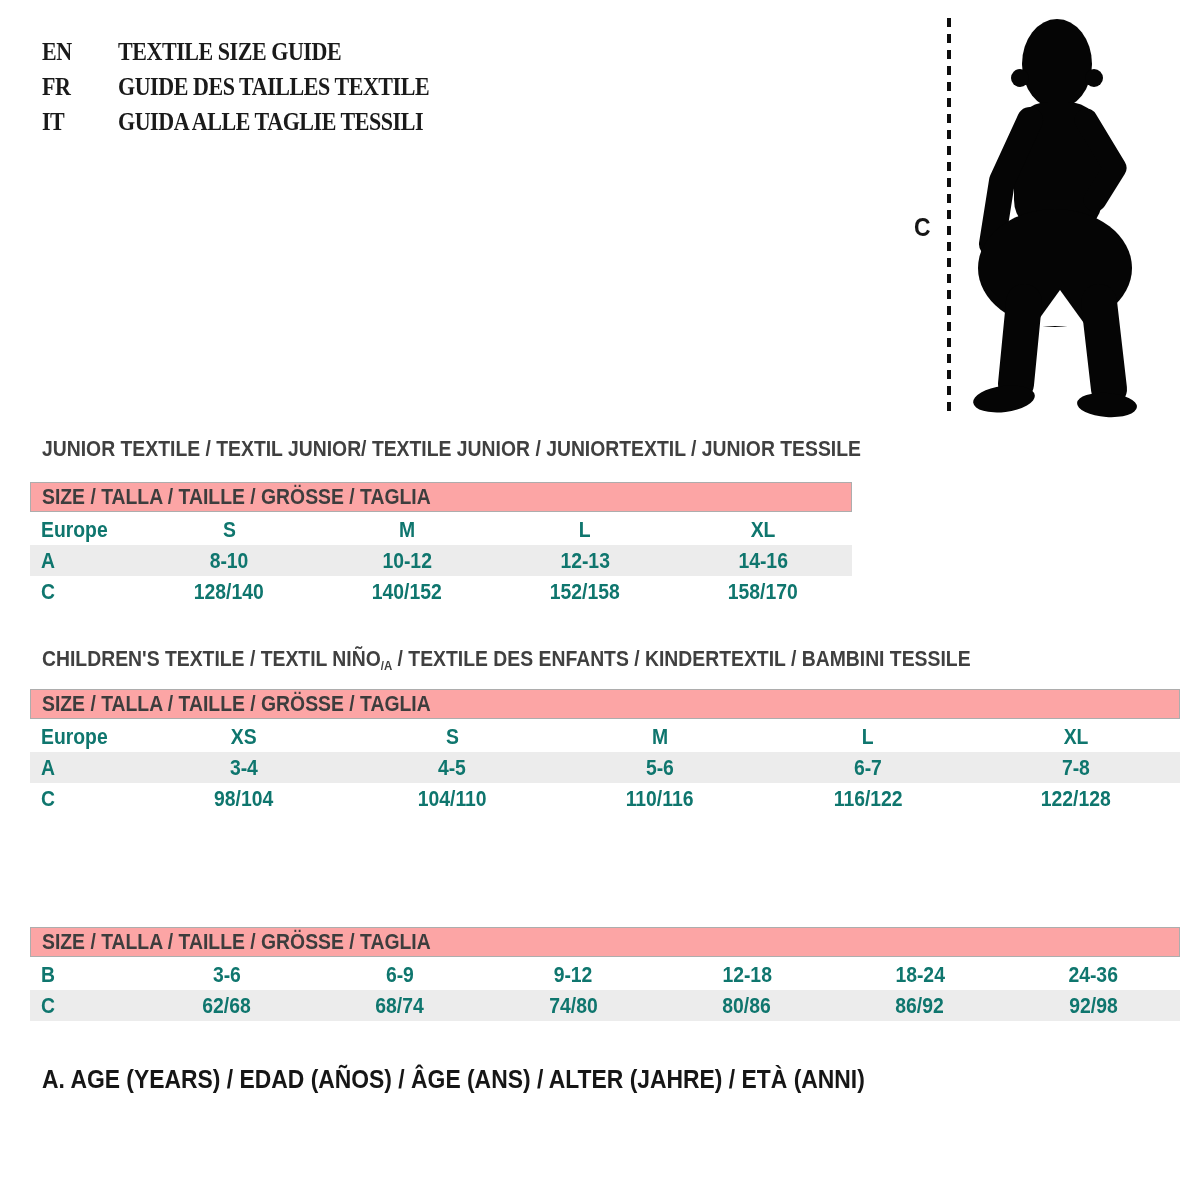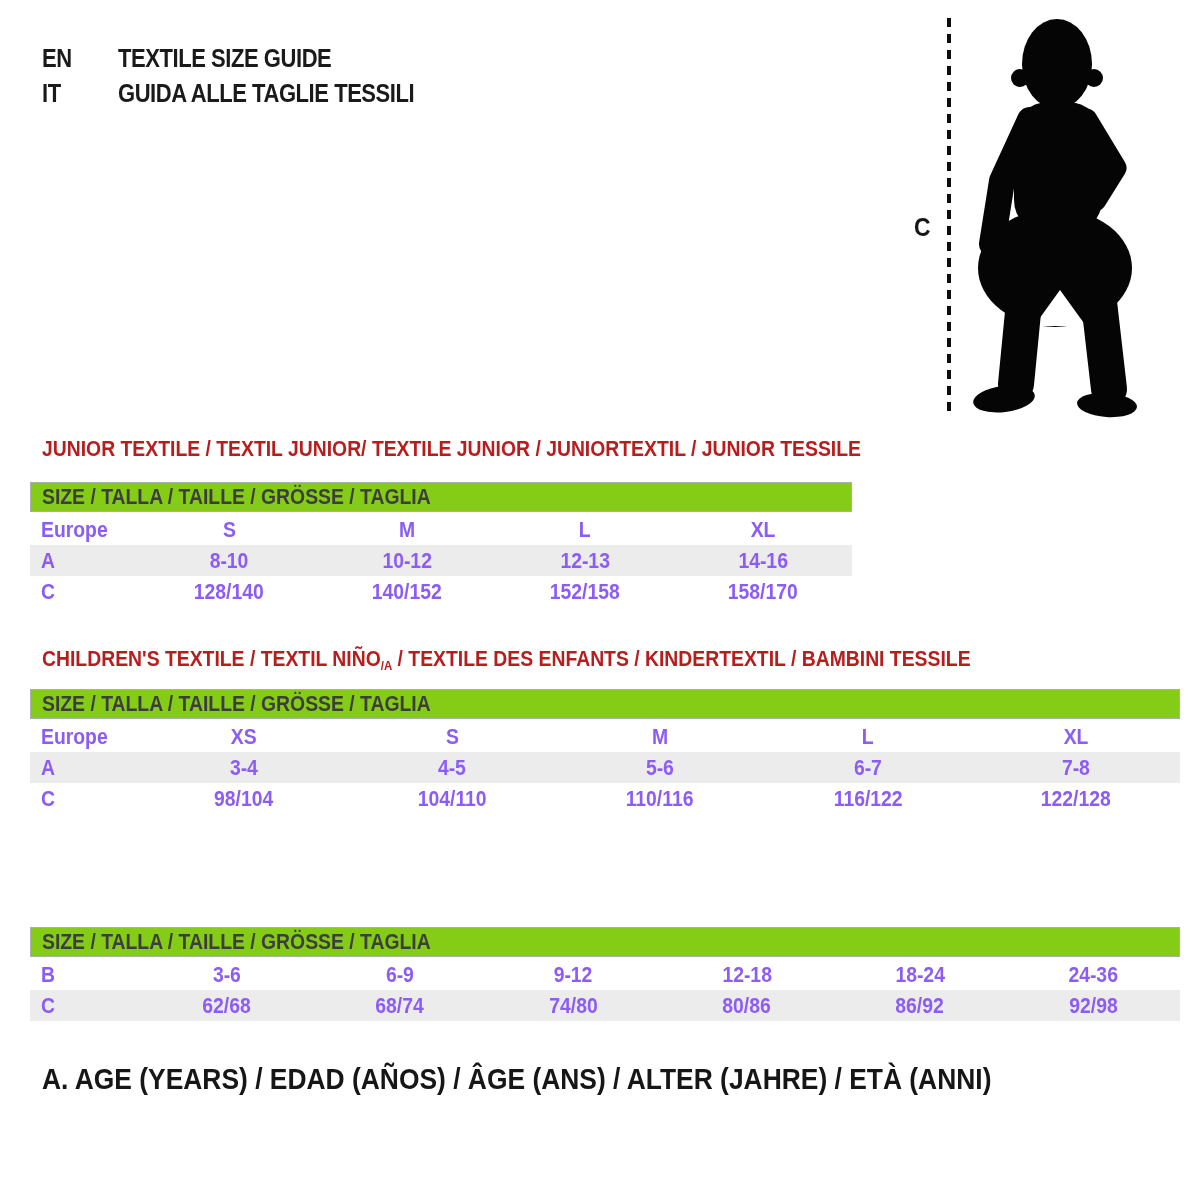--- a/index.html
+++ b/index.html
@@ -6,64 +6,68 @@
   body{
     width:1200px;height:1200px;position:relative;background:#ffffff;
     font-family:"Liberation Sans","DejaVu Sans",sans-serif;
     font-weight:700;color:#1a1a1a;overflow:hidden;
   }
   .cx{display:inline-block;transform:scaleX(0.88);transform-origin:0 50%;white-space:nowrap;}
   .cxc{display:inline-block;transform:scaleX(0.88);transform-origin:50% 50%;white-space:nowrap;}
 
   
   .languages{position:absolute;left:42px;top:38px;}
-  .lang-row{display:flex;height:35px;align-items:flex-end;font-size:25px;letter-spacing:-0.5px;}
+  .lang-row{display:flex;height:35px;align-items:flex-start;font-size:25px;letter-spacing:-0.5px;font-family:Liberation Serif, serif;}
   .lang-code{width:76px;flex:0 0 76px;}
   .lang-title{flex:1;}
 
   
   .dash-line{position:absolute;left:944px;top:16px;}
   .measure-c{position:absolute;left:914px;top:212px;font-size:26px;color:#161616;}
   .silhouette{position:absolute;left:962px;top:14px;}
 
   
   .section{position:absolute;left:0;width:1200px;}
   #sec0{top:434px;}
   #sec1{top:644px;}
   #sec2{top:849px;}
-  .section-title{position:absolute;left:42px;top:0;font-size:22px;color:#b91c1c;text-decoration:underline;}
+  .section-title{position:absolute;left:42px;top:0;font-size:22px;color:#404040;text-decoration:underline;}
   .title-line{height:37px;line-height:30px;}
   #sec0 .title-line,#sec1 .title-line{height:30px;}
   .sub-seg{font-size:13px;vertical-align:-4px;}
 
   .size-table{position:absolute;left:30px;}
   #sec0 .size-table{top:48px;width:822px;}
   #sec1 .size-table{top:45px;width:1150px;}
   #sec2 .size-table{top:78px;width:1150px;}
 
   .size-bar{
-    height:28px;line-height:28px;background:#84cc16;border:1px solid #adadad;
+    height:28px;line-height:28px;background:#fca5a5;border:1px solid #adadad;
     padding-left:11px;font-size:22px;color:#3d3d3d;margin-bottom:2px;
   }
-  .trow{display:flex;height:31px;align-items:center;font-size:22px;color:#8b5cf6;}
+  .trow{display:flex;height:31px;align-items:center;font-size:22px;color:#0f766e;}
   .trow.shaded{background:#ececec;}
   .tlabel{flex:0 0 110px;width:110px;padding-left:11px;box-sizing:border-box;}
   .tcell{flex:1;text-align:center;}
 
   
   .footer{position:absolute;left:42px;top:1064px;}
-  .foot-line{height:36px;line-height:30px;font-size:30px;color:#161616;}
+  .foot-line{height:36px;line-height:30px;font-size:26px;color:#161616;}
 </style>
 </head>
 <body>
 
 <div class="languages">
     <div class="lang-row">
       <span class="lang-code cx">EN</span>
       <span class="lang-title cx">TEXTILE SIZE GUIDE</span>
+    </div>
+    <div class="lang-row">
+      <span class="lang-code cx">FR</span>
+      <span class="lang-title cx">GUIDE DES TAILLES TEXTILE</span>
     </div>
     <div class="lang-row">
       <span class="lang-code cx">IT</span>
       <span class="lang-title cx">GUIDA ALLE TAGLIE TESSILI</span>
     </div>
   </div>
 
 <svg class="dash-line" width="10" height="402" aria-hidden="true">
   <line x1="5" y1="2" x2="5" y2="400" stroke="#0d0d0d" stroke-width="4" stroke-dasharray="9 7"></line>
 </svg>

